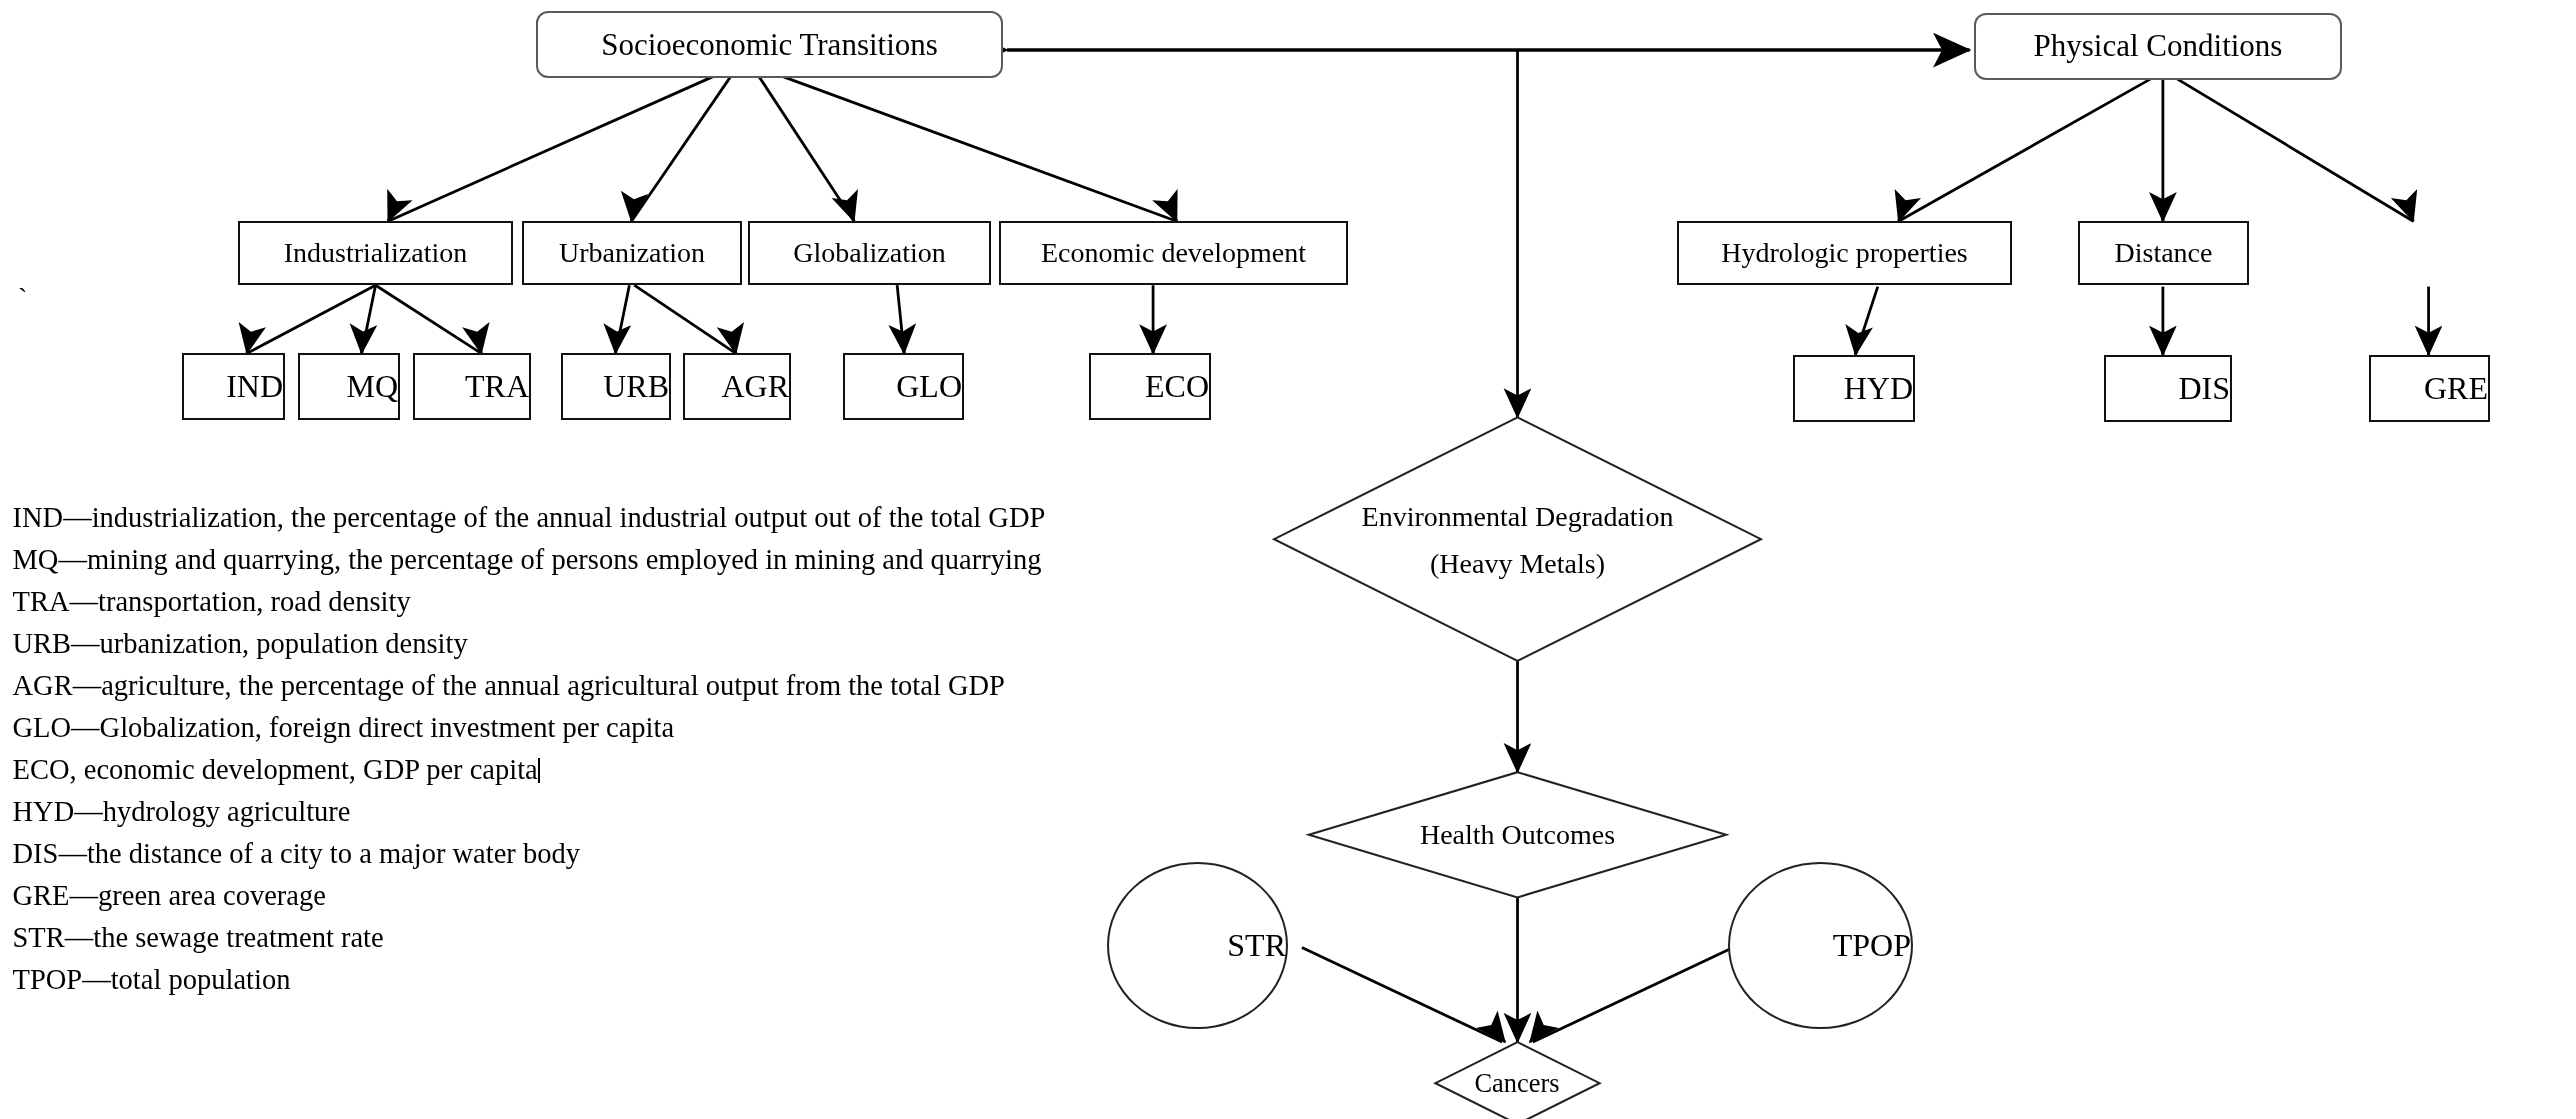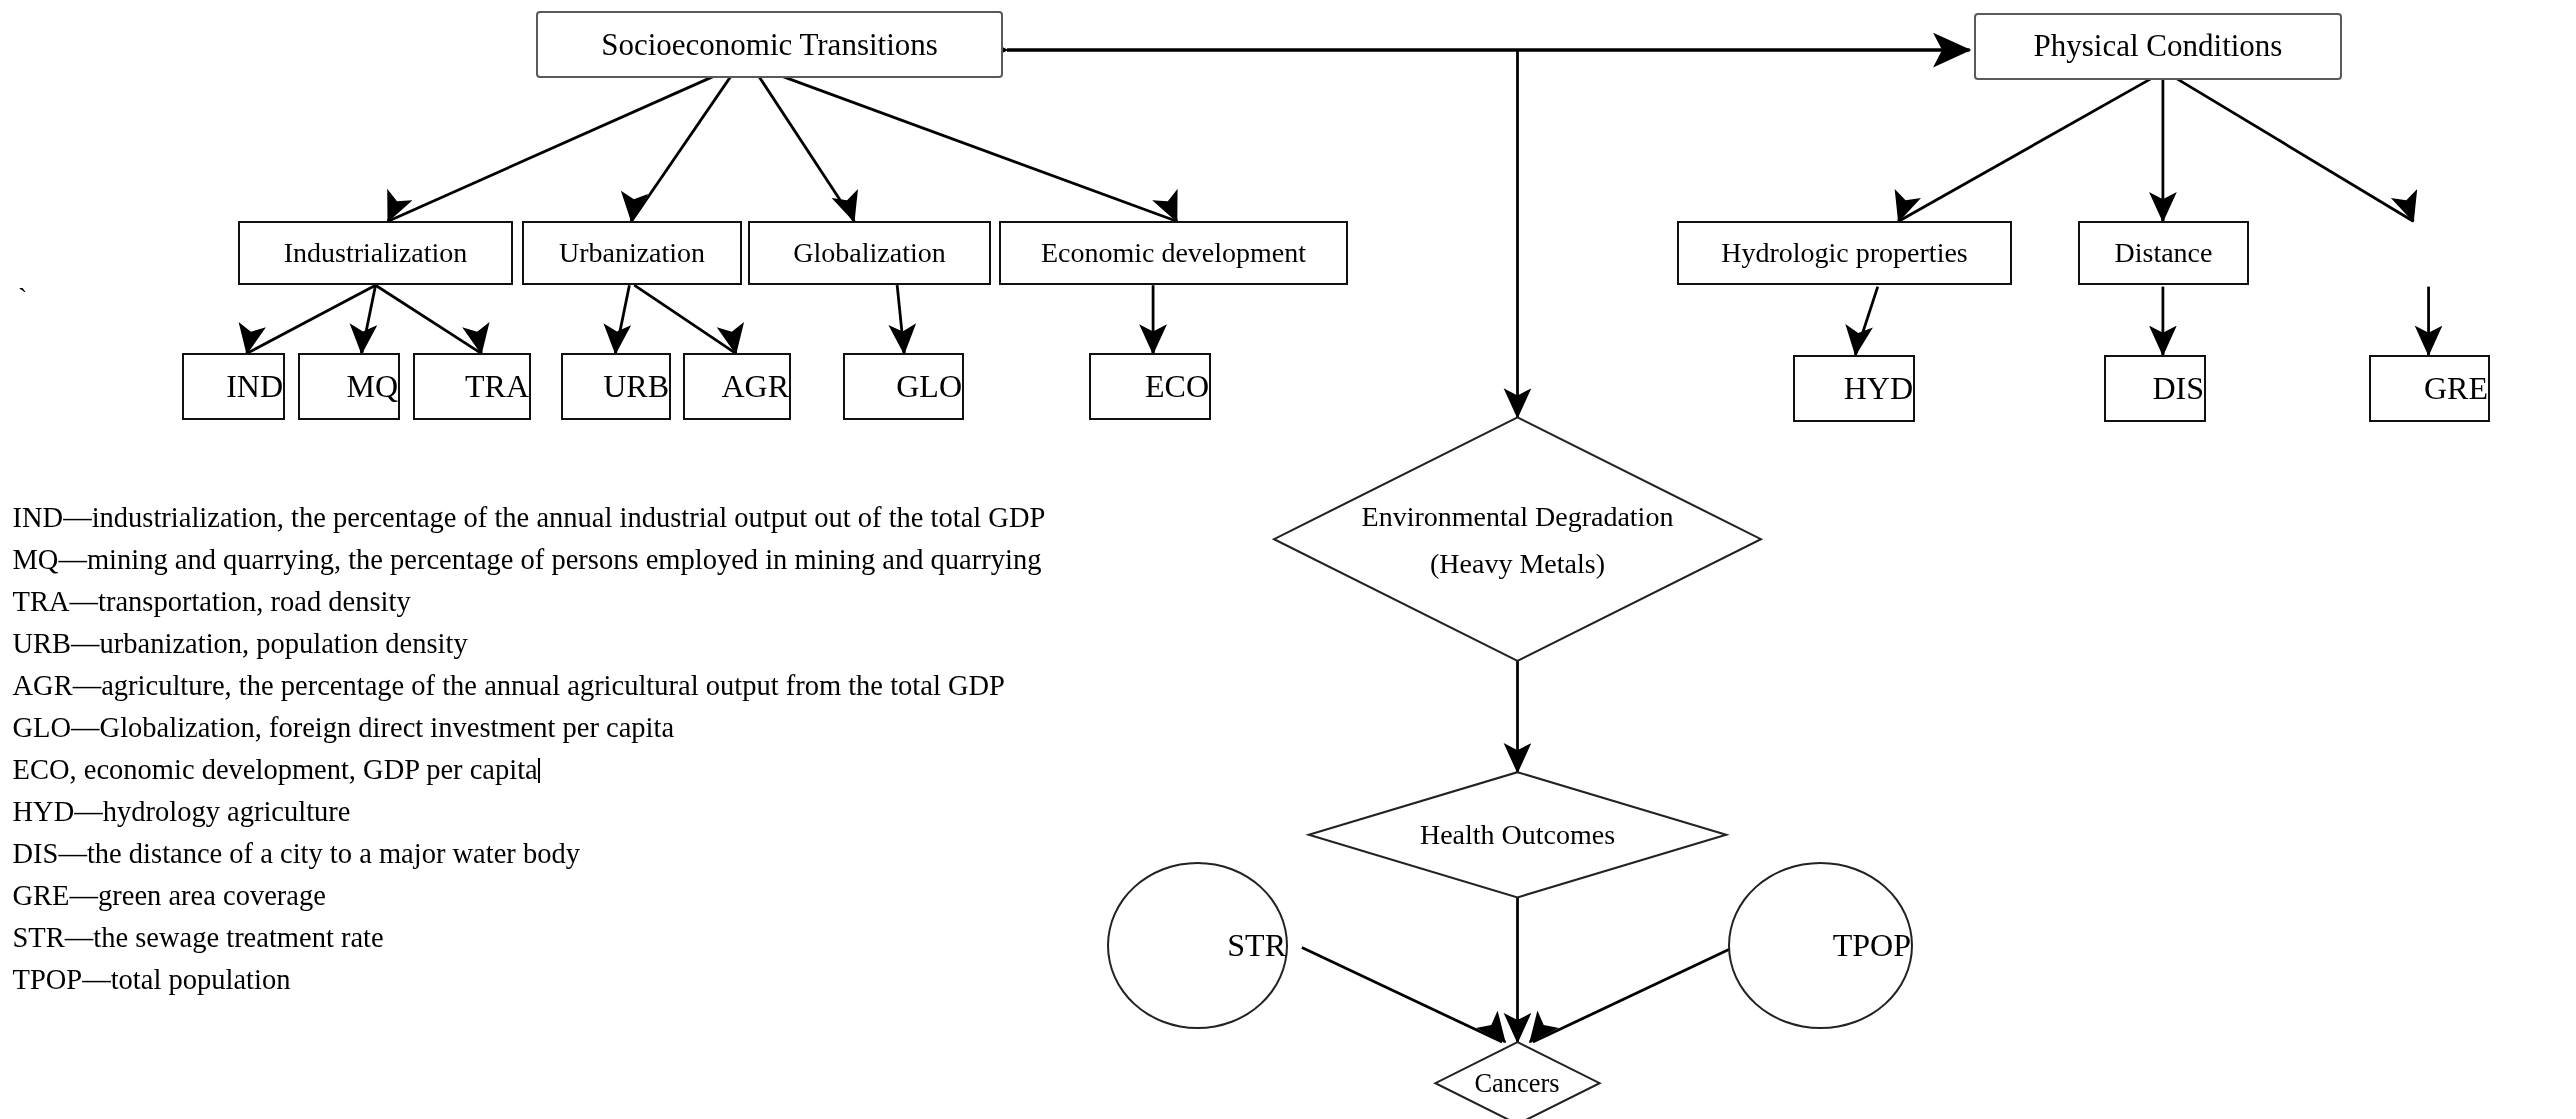--- a/index.html
+++ b/index.html
@@ -35,21 +35,21 @@
     text-align: center;
     background: #ffffff;
     color: #000000;
     line-height: 1.15;
   }
   .rect {
     border: 2.1px solid #111111;
   }
   .rounded {
     border: 2.8px solid #5a5a5a;
-    border-radius: 4px;
+    border-radius: 12px;
   }
   .ellipse {
     border: 2.1px solid #222222;
     border-radius: 50%;
   }
   .diamondbox {
     background: transparent;
     border: none;
   }
   .diamondbox .dlabel {
@@ -231,21 +231,21 @@
   <div class="node rect t-code" style="left:843px; top:353px; width:121px; height:67px;">
     <span>GLO</span>
   </div>
   <div class="node rect t-code" style="left:1089px; top:353px; width:122px; height:67px;">
     <span>ECO</span>
   </div>
 
   <div class="node rect t-code" style="left:1793px; top:355px; width:122px; height:67px;">
     <span>HYD</span>
   </div>
-  <div class="node rect t-code" style="left:2104px; top:355px; width:102px; height:67px;padding-left:8px;">
+  <div class="node rect t-code" style="left:2104px; top:355px; width:128px; height:67px;padding-left:8px;">
     <span>DIS</span>
   </div>
   <div class="node rect t-code" style="left:2369px; top:355px; width:121px; height:67px;">
     <span>GRE</span>
   </div>
 
   <div class="node diamondbox t-diamond" style="left:1274px; top:499px; width:487px; height:83px; flex-direction:column;">
     <span class="dlabel">Environmental Degradation</span>
     <span class="dlabel" style="margin-top:15.3px;">(Heavy Metals)</span>
   </div>

